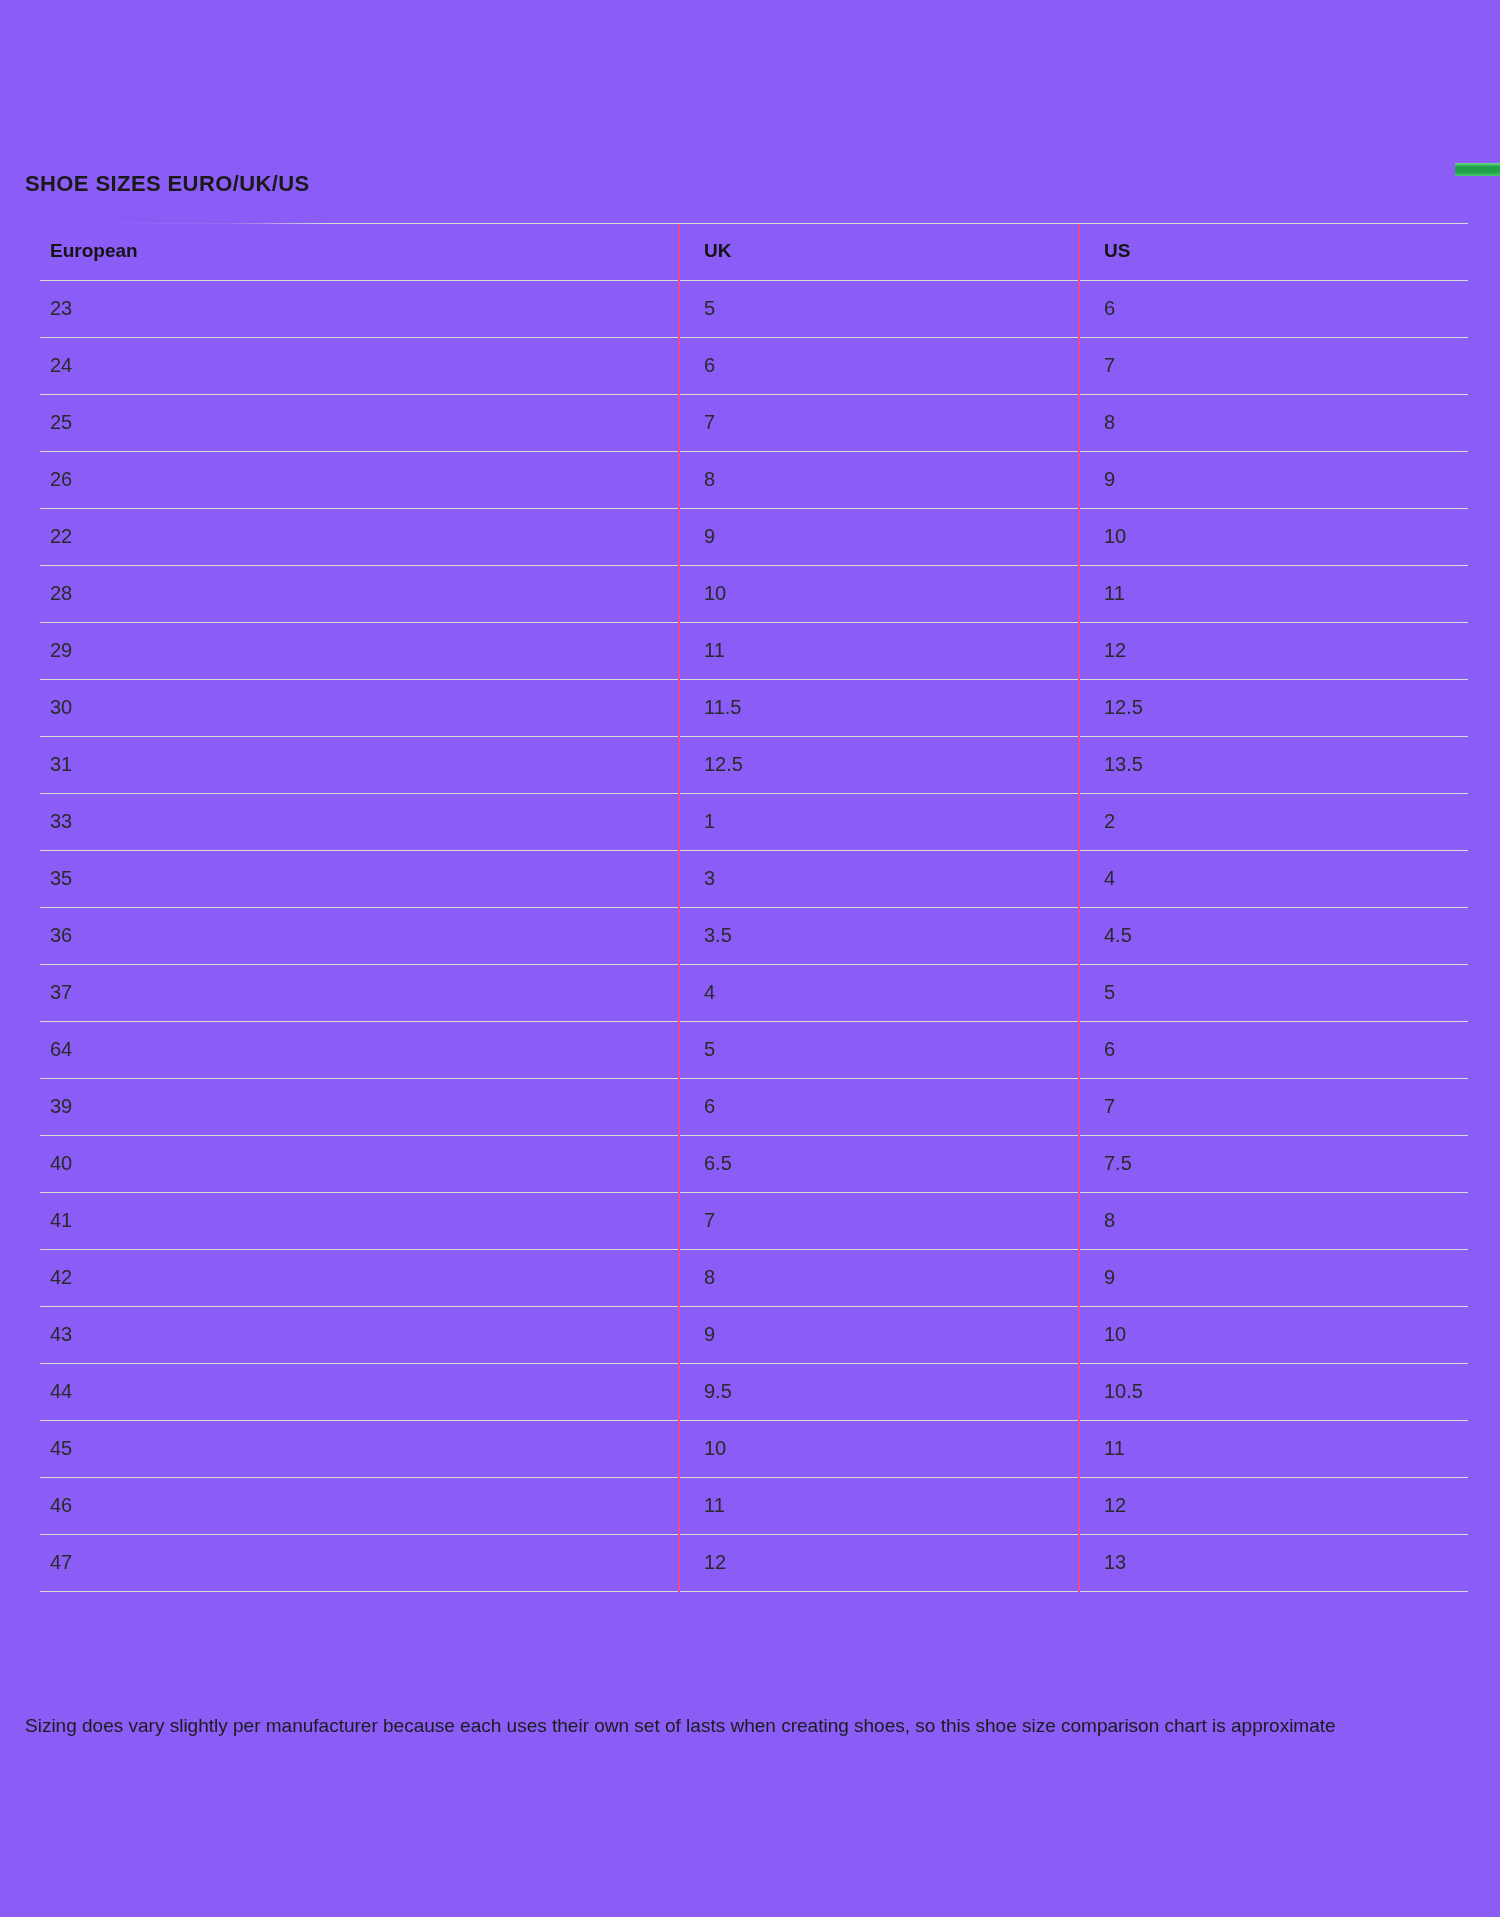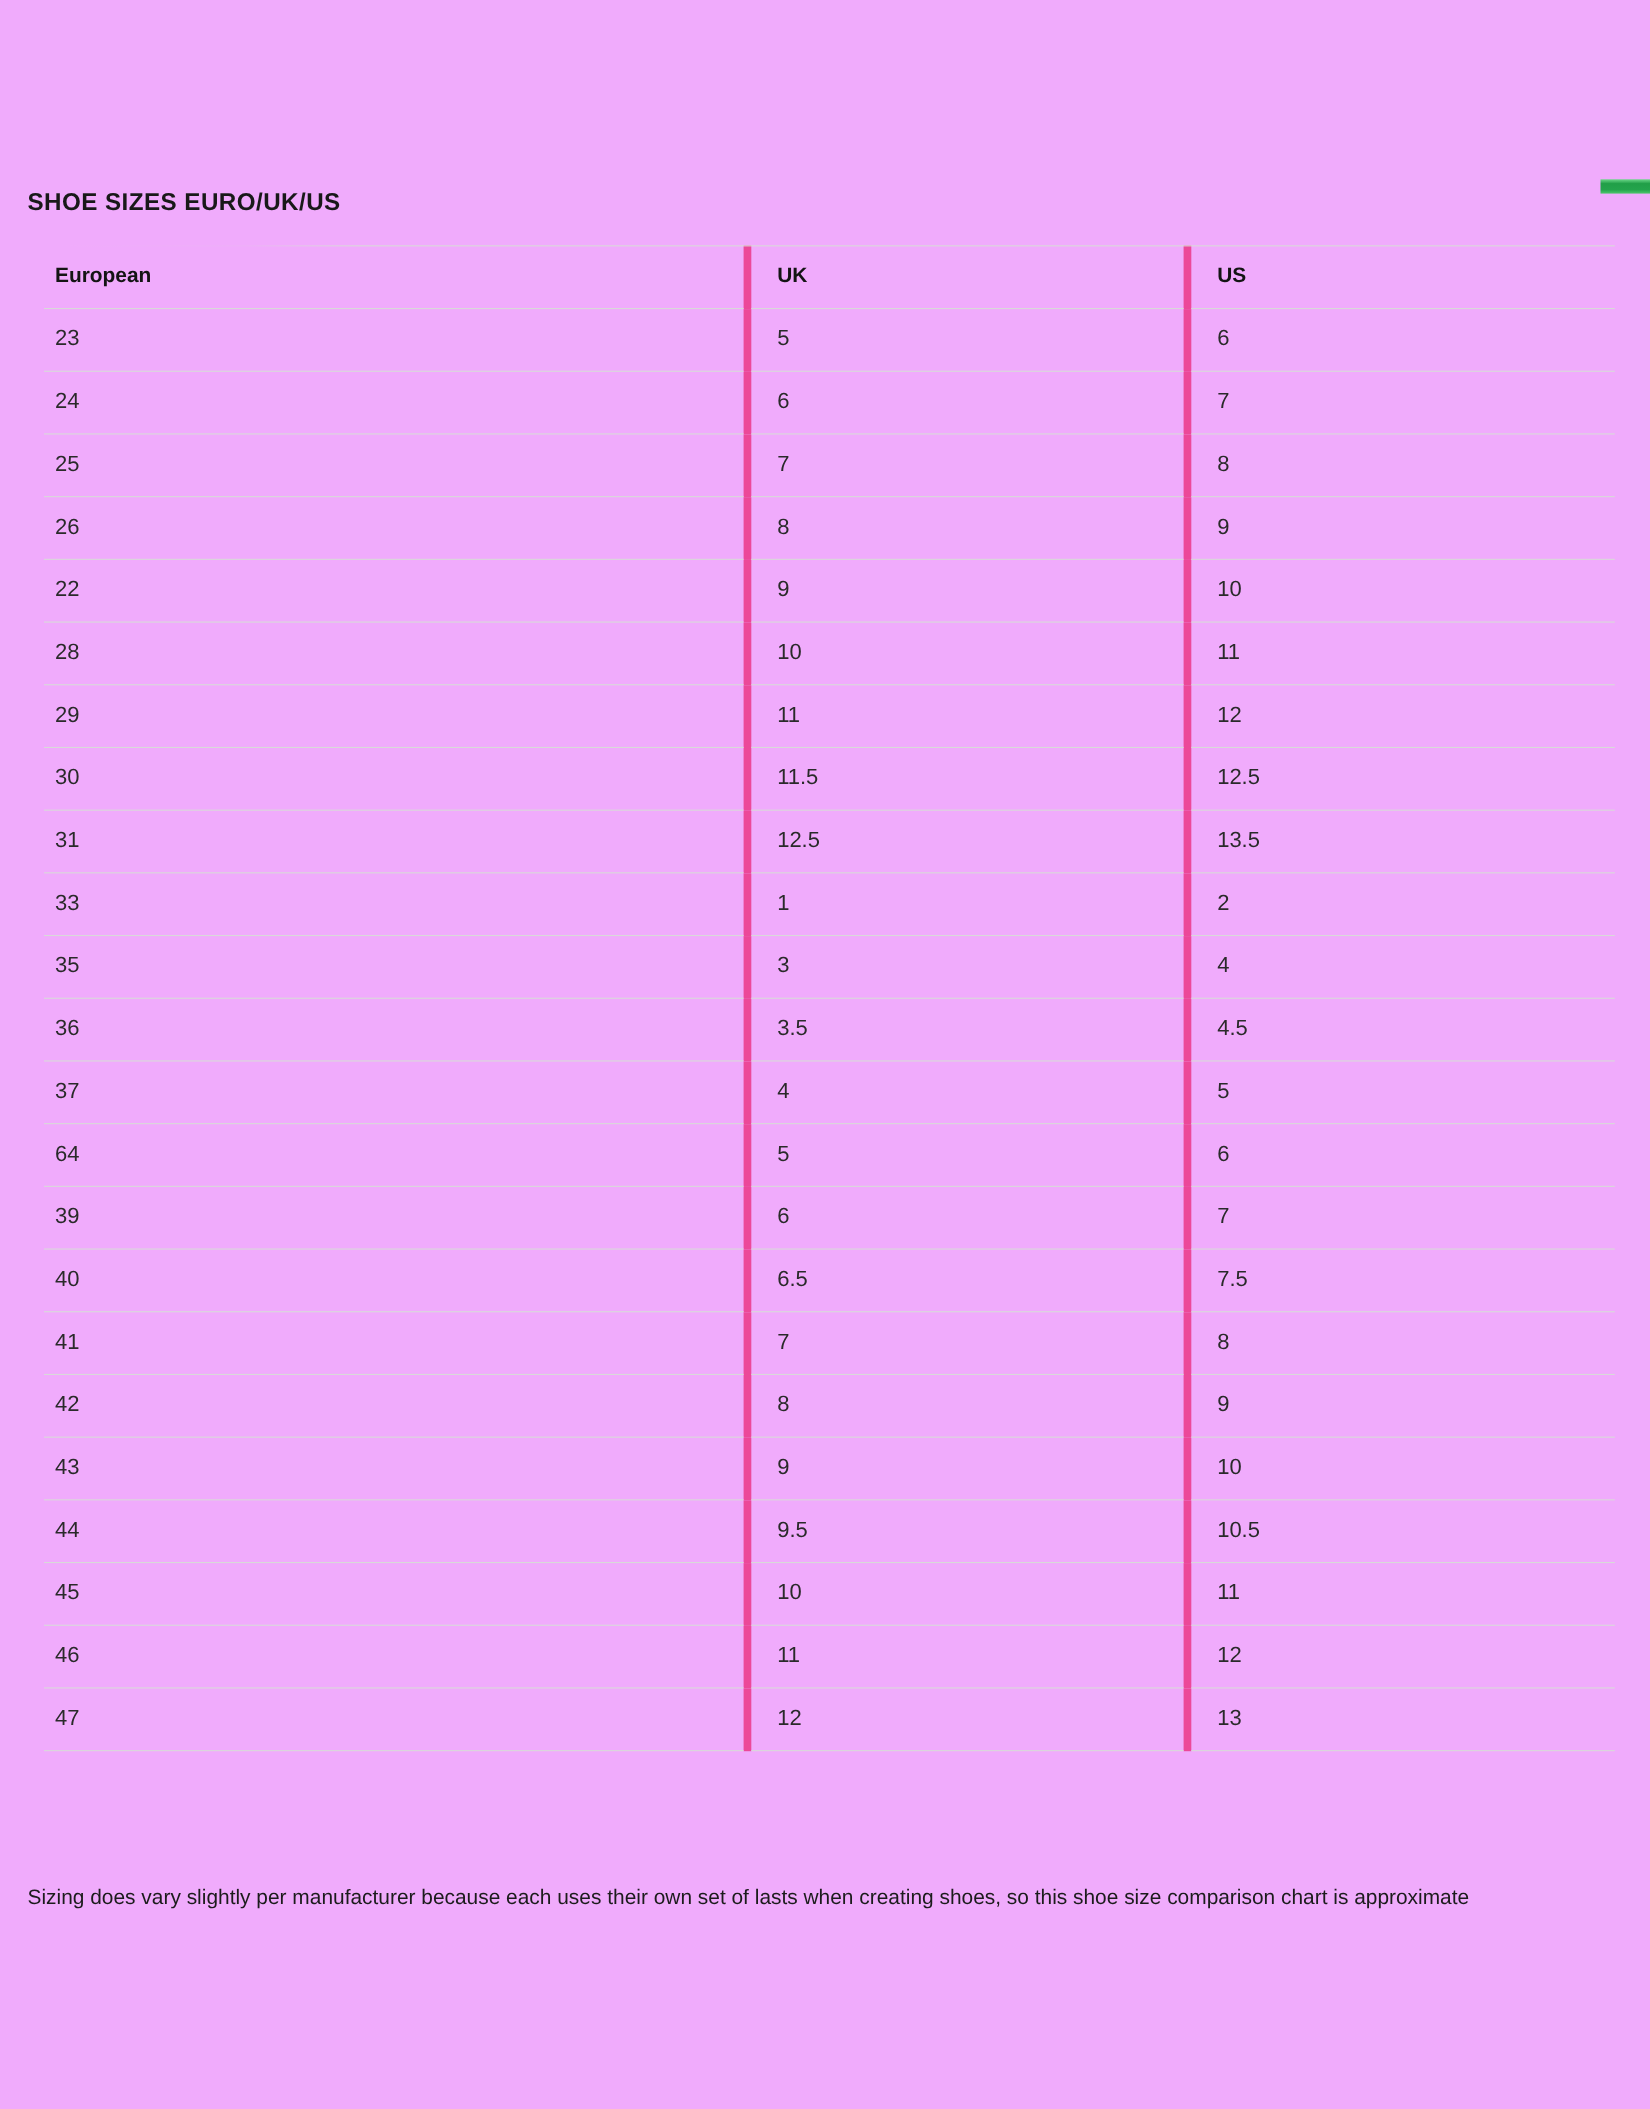--- a/index.html
+++ b/index.html
@@ -1,20 +1,20 @@
 <!DOCTYPE html>
 <html><head>
 <meta charset="utf-8">
 <style>
   html, body { margin: 0; padding: 0; background: #ffffff; }
   .page {
     position: relative;
     width: 1500px;
     height: 1917px;
-    background: #f0abfc;
+    background: #8b5cf6;
     font-family: "Liberation Sans", sans-serif;
     overflow: hidden;
   }
   .accent-bar {
     position: absolute;
     left: 1455px;
     top: 163px;
     width: 45px;
     height: 13px;
     background: linear-gradient(180deg, #6cd789 0%, #219f48 30%, #24a34c 72%, #4ec76d 100%);
@@ -74,21 +74,21 @@
     font-size: 19px;
     font-weight: bold;
     color: #141414;
   }
   table.size-table th:first-child,
   table.size-table td:first-child {
     padding-left: 10px;
   }
   table.size-table th + th,
   table.size-table td + td {
-    border-left: 7px solid #ec4899;
+    border-left: 2px solid #ec4899;
   }
   .footnote {
     position: absolute;
     left: 25px;
     top: 1714px;
     margin: 0;
     width: 1460px;
     font-size: 19px;
     line-height: 24px;
     color: #1c1c1c;

